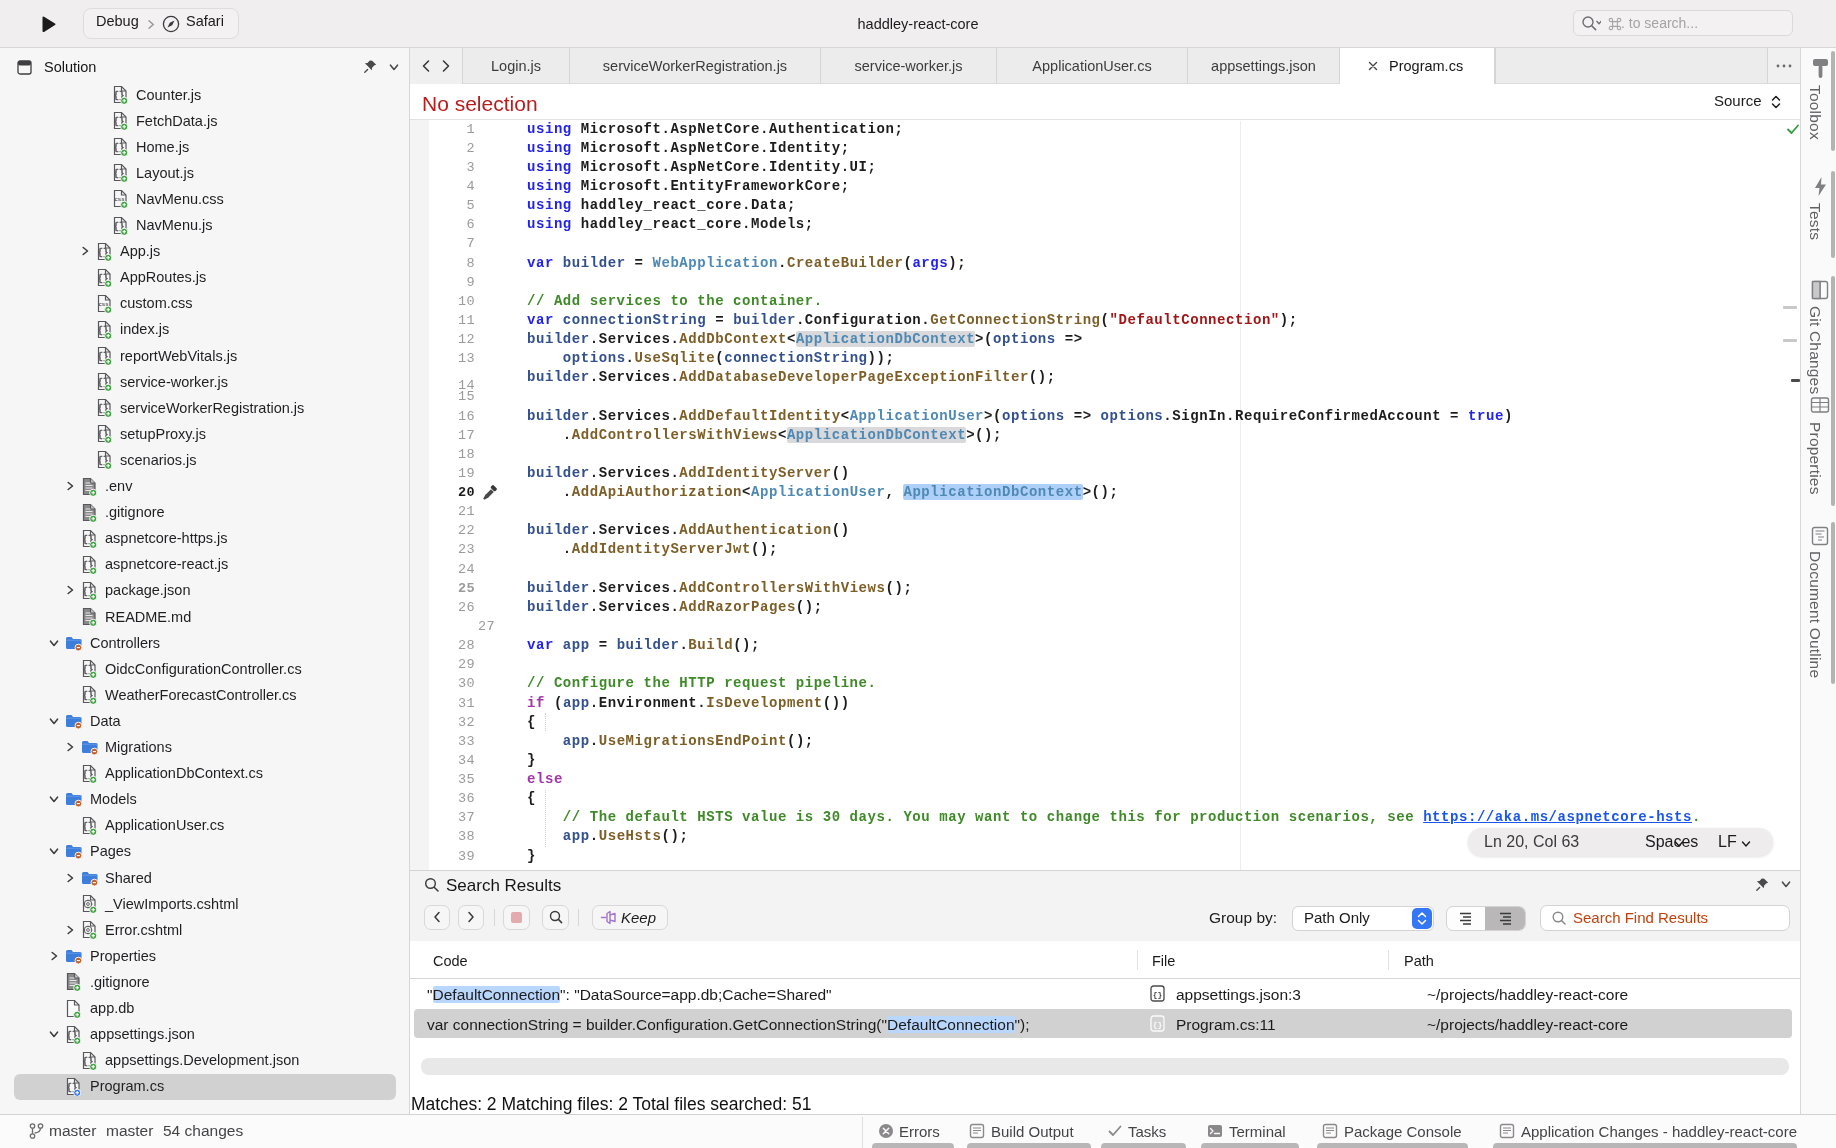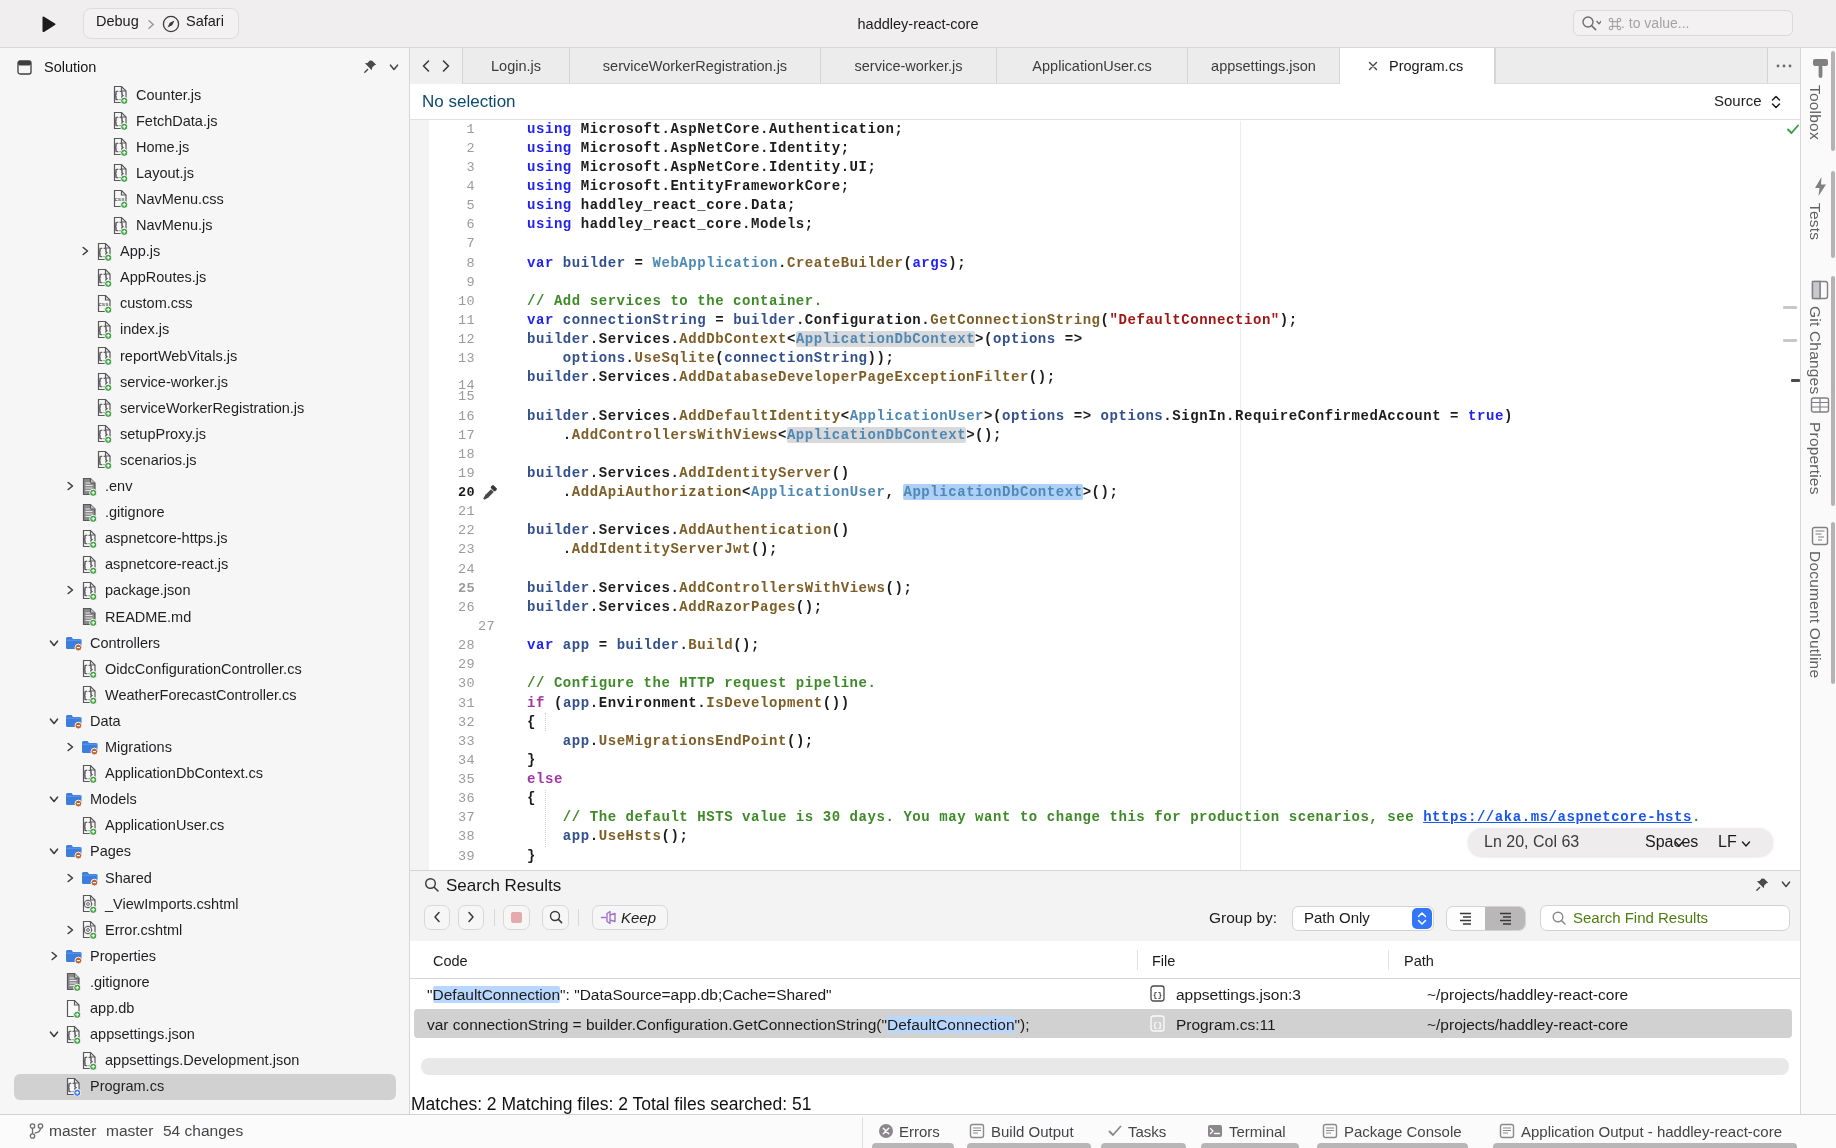--- a/index.html
+++ b/index.html
@@ -64,21 +64,21 @@
 <div class="abs title">haddley-react-core</div>
 <div class="abs searchbox"></div>
 <svg class="icx" style="left:1581px;top:15px" width="20" height="18" viewBox="0 0 20 18">
     <circle cx="7" cy="7" r="5" fill="none" stroke="#6e6d70" stroke-width="1.4"></circle>
     <path d="M10.7 10.7 L14.6 14.6" stroke="#6e6d70" stroke-width="1.6" stroke-linecap="round"></path>
     <path d="M15.5 6 l2.5 2.8 2.5-2.8" fill="none" stroke="#6e6d70" stroke-width="1.3"></path>
   </svg>
 <svg class="icx" style="left:1608px;top:17px" width="14" height="14" viewBox="0 0 14 14">
     <path d="M4.6 4.6 h4.8 v4.8 h-4.8 z M4.6 4.6 h-1.2 a1.7 1.7 0 1 1 1.2-1.2 z M9.4 4.6 v-1.2 a1.7 1.7 0 1 1 1.2 1.2 z M9.4 9.4 h1.2 a1.7 1.7 0 1 1 -1.2 1.2 z M4.6 9.4 v1.2 a1.7 1.7 0 1 1 -1.2-1.2 z" fill="none" stroke="#a5a3a5" stroke-width="1.1"></path>
   </svg>
-<div class="abs" style="left:1621px;top:15px;font-size:14px;color:#a5a3a5;">. to value...</div>
+<div class="abs" style="left:1621px;top:15px;font-size:14px;color:#a5a3a5;">. to search...</div>
 <div class="abs sidebar"></div>
 <svg class="icx" style="left:17px;top:60px" width="15" height="15" viewBox="0 0 15 15">
     <rect x="1" y="1" width="13" height="13" rx="2" fill="none" stroke="#3e3d3f" stroke-width="1.3"></rect>
     <rect x="1" y="1" width="13" height="4.5" rx="2" fill="#3e3d3f"></rect>
   </svg>
 <div class="abs" style="left:44px;top:59px;font-size:14.5px;color:#161617;">Solution</div>
 <svg class="icx" style="left:363px;top:59px" width="15" height="15" viewBox="0 0 15 15">
     <path d="M9.2 1.8 l4 4 l-1.7 0.5 l-2.3 2.3 l-0.4 2.6 l-6.9-6.9 l2.6-0.4 l2.3-2.3 z" fill="#4a494b"></path>
     <path d="M4.6 10.4 L1.8 13.2" stroke="#4a494b" stroke-width="1.4" stroke-linecap="round"></path>
   </svg>
@@ -448,21 +448,21 @@
     <circle cx="2" cy="4" r="1.4" fill="#6a696b"></circle>
     <circle cx="8" cy="4" r="1.4" fill="#6a696b"></circle>
     <circle cx="14" cy="4" r="1.4" fill="#6a696b"></circle>
   </svg>
 <div class="abs tabactive" style="left:1339px;width:156px"></div>
 <svg class="icx" style="left:1367px;top:60px" width="12" height="12" viewBox="0 0 12 12">
     <path d="M2.5 2.5 L9.5 9.5 M9.5 2.5 L2.5 9.5" stroke="#434245" stroke-width="1.4" stroke-linecap="round"></path>
   </svg>
 <div class="abs" style="left:1389px;top:58px;font-size:14.5px;color:#171718;">Program.cs</div>
 <div class="abs breadcrumb"></div>
-<div class="abs" style="left:422px;top:92px;font-size:17px;color:#0c4a6e;">No selection</div>
+<div class="abs" style="left:422px;top:92px;font-size:21px;color:#b91c1c;">No selection</div>
 <div class="abs" style="left:1714px;top:92px;font-size:15px;color:#1b1b1c;">Source</div>
 <svg class="icx" style="left:1769px;top:94px" width="14" height="16" viewBox="0 0 14 16">
     <path d="M3.5 6 L7 2.5 L10.5 6 M3.5 10 L7 13.5 L10.5 10" fill="none" stroke="#1b1b1c" stroke-width="1.5" stroke-linecap="round" stroke-linejoin="round"></path>
   </svg>
 <div class="abs gutterstrip"></div>
 <div class="abs" style="left:1240px;top:121px;width:1px;height:749px;background:#ededee"></div>
 <div class="lnum" style="left:410px;top:119.60px;">1</div>
 <div class="codeline" style="left:527px;top:119.60px"><span class="k">using </span>Microsoft.AspNetCore.Authentication;</div>
 <div class="lnum" style="left:410px;top:138.73px;">2</div>
 <div class="codeline" style="left:527px;top:138.73px"><span class="k">using </span>Microsoft.AspNetCore.Identity;</div>
@@ -605,21 +605,21 @@
     <path d="M1 1.5 h11 M4 5 h8 M1 8.5 h11 M4 12 h8" stroke="#39383a" stroke-width="1.4"></path>
   </svg>
 <svg class="icx" style="left:1496px;top:912px" width="20" height="13" viewBox="0 0 14 13">
     <path d="M1 1.5 h11 M4 5 h8 M1 8.5 h11 M4 12 h8" stroke="#39383a" stroke-width="1.4"></path>
   </svg>
 <div class="abs" style="left:1540px;top:905px;width:250px;height:26px;background:#fff;border:1px solid #d4d2d3;border-radius:7px"></div>
 <svg class="icx" style="left:1551px;top:910px" width="16" height="16" viewBox="0 0 16 16">
     <circle cx="7" cy="7" r="4.8" fill="none" stroke="#8a888a" stroke-width="1.4"></circle>
     <path d="M10.5 10.5 L14 14" stroke="#8a888a" stroke-width="1.5" stroke-linecap="round"></path>
   </svg>
-<div class="abs" style="left:1573px;top:909px;font-size:15px;color:#4d7c0f;">Search Find Results</div>
+<div class="abs" style="left:1573px;top:909px;font-size:15px;color:#c2410c;">Search Find Results</div>
 <div class="abs" style="left:410px;top:941px;width:1390px;height:173px;background:#fff"></div>
 <div class="tblhead" style="left:433px;top:953px">Code</div>
 <div class="tblhead" style="left:1152px;top:953px">File</div>
 <div class="tblhead" style="left:1404px;top:953px">Path</div>
 <div class="abs" style="left:1137px;top:950px;width:1px;height:20px;background:#e3e1e2"></div>
 <div class="abs" style="left:1388px;top:950px;width:1px;height:20px;background:#e3e1e2"></div>
 <div class="abs" style="left:410px;top:978px;width:1390px;height:1px;background:#d8d6d7"></div>
 <div class="resrow" style="left:427px;top:986px">"<span class="bluehl">DefaultConnection</span>": "DataSource=app.db;Cache=Shared"</div>
 
 <svg class="icx" style="left:1150px;top:985px" width="16" height="17" viewBox="0 0 16 17">
@@ -675,21 +675,21 @@
 <svg class="icx" style="left:1322px;top:1123px" width="16" height="16" viewBox="0 0 16 16">
     <rect x="1.5" y="1.5" width="13" height="13" rx="2" fill="none" stroke="#8a888a" stroke-width="1.4"></rect>
     <path d="M4 5 h8 M4 7.5 h8 M4 10 h5" stroke="#8a888a" stroke-width="1.2"></path>
   </svg>
 <div class="sbtn" style="left:1344px;top:1123px">Package Console</div>
 <div class="srect" style="left:1317px;width:151px"></div>
 <svg class="icx" style="left:1499px;top:1123px" width="16" height="16" viewBox="0 0 16 16">
     <rect x="1.5" y="1.5" width="13" height="13" rx="2" fill="none" stroke="#8a888a" stroke-width="1.4"></rect>
     <path d="M4 5 h8 M4 7.5 h8 M4 10 h5" stroke="#8a888a" stroke-width="1.2"></path>
   </svg>
-<div class="sbtn" style="left:1521px;top:1123px">Application Output - haddley-react-core</div>
+<div class="sbtn" style="left:1521px;top:1123px">Application Changes - haddley-react-core</div>
 <div class="srect" style="left:1493px;width:304px"></div>
 <div class="abs rstrip"></div>
 <svg class="icx" style="left:1810px;top:57px" width="21" height="22" viewBox="0 0 21 22">
     <path d="M3 4 q0-2 2-2 h11 q2 0 2 2 v3 q0 2-2 2 h-11 q-2 0-2-2 z" fill="#807f82"></path>
     <rect x="8.6" y="8" width="3.8" height="13" rx="1.9" fill="#807f82"></rect>
   </svg>
 <div class="vlabel" style="top:85px">Toolbox</div>
 <div class="vpill" style="top:51px;height:100px"></div>
 <svg class="icx" style="left:1812px;top:176px" width="17" height="21" viewBox="0 0 17 21">
     <path d="M9.5 1 L3 12 h4.5 L6.5 20 L14 8.5 h-5 z" fill="#807f82"></path>

